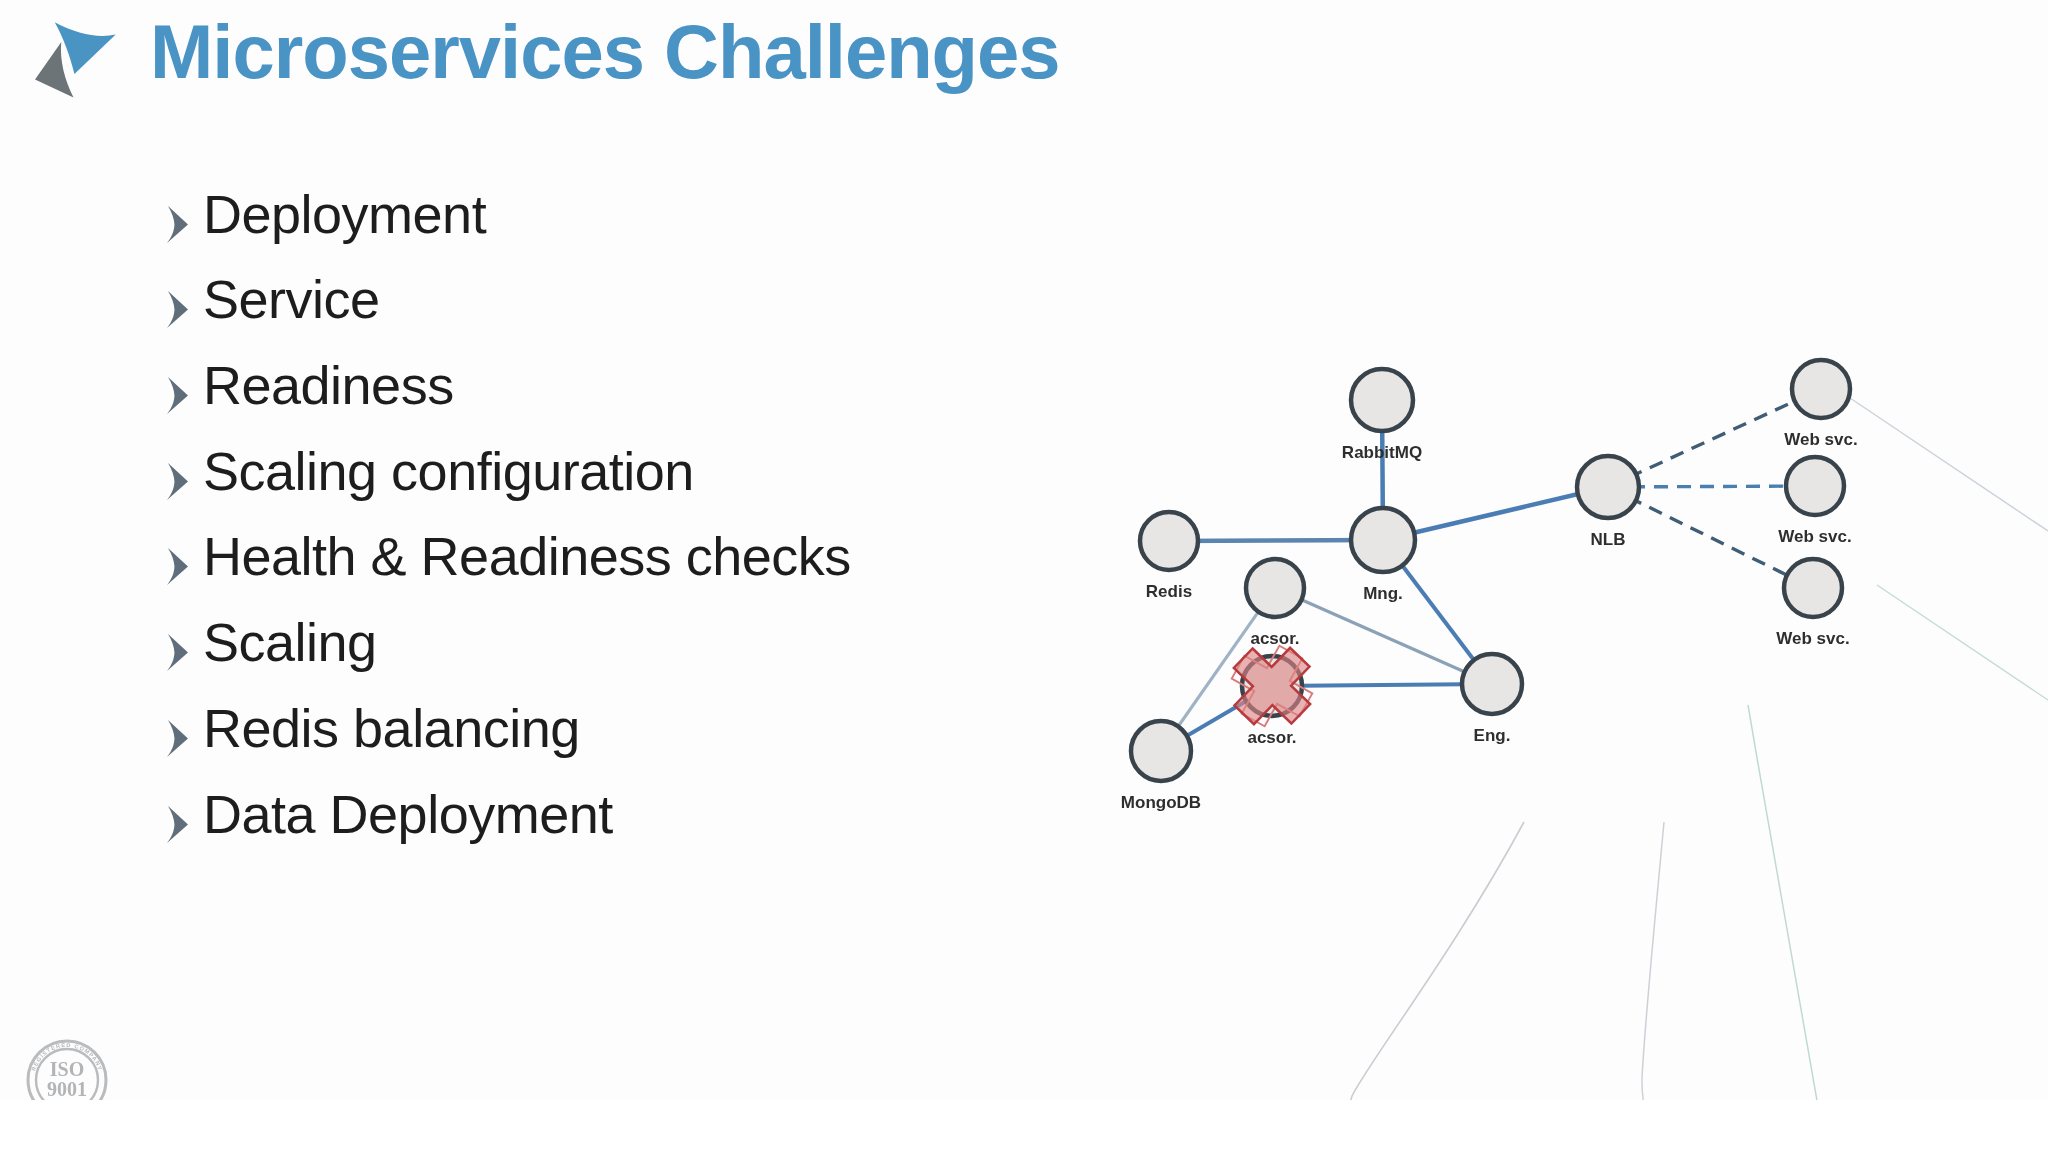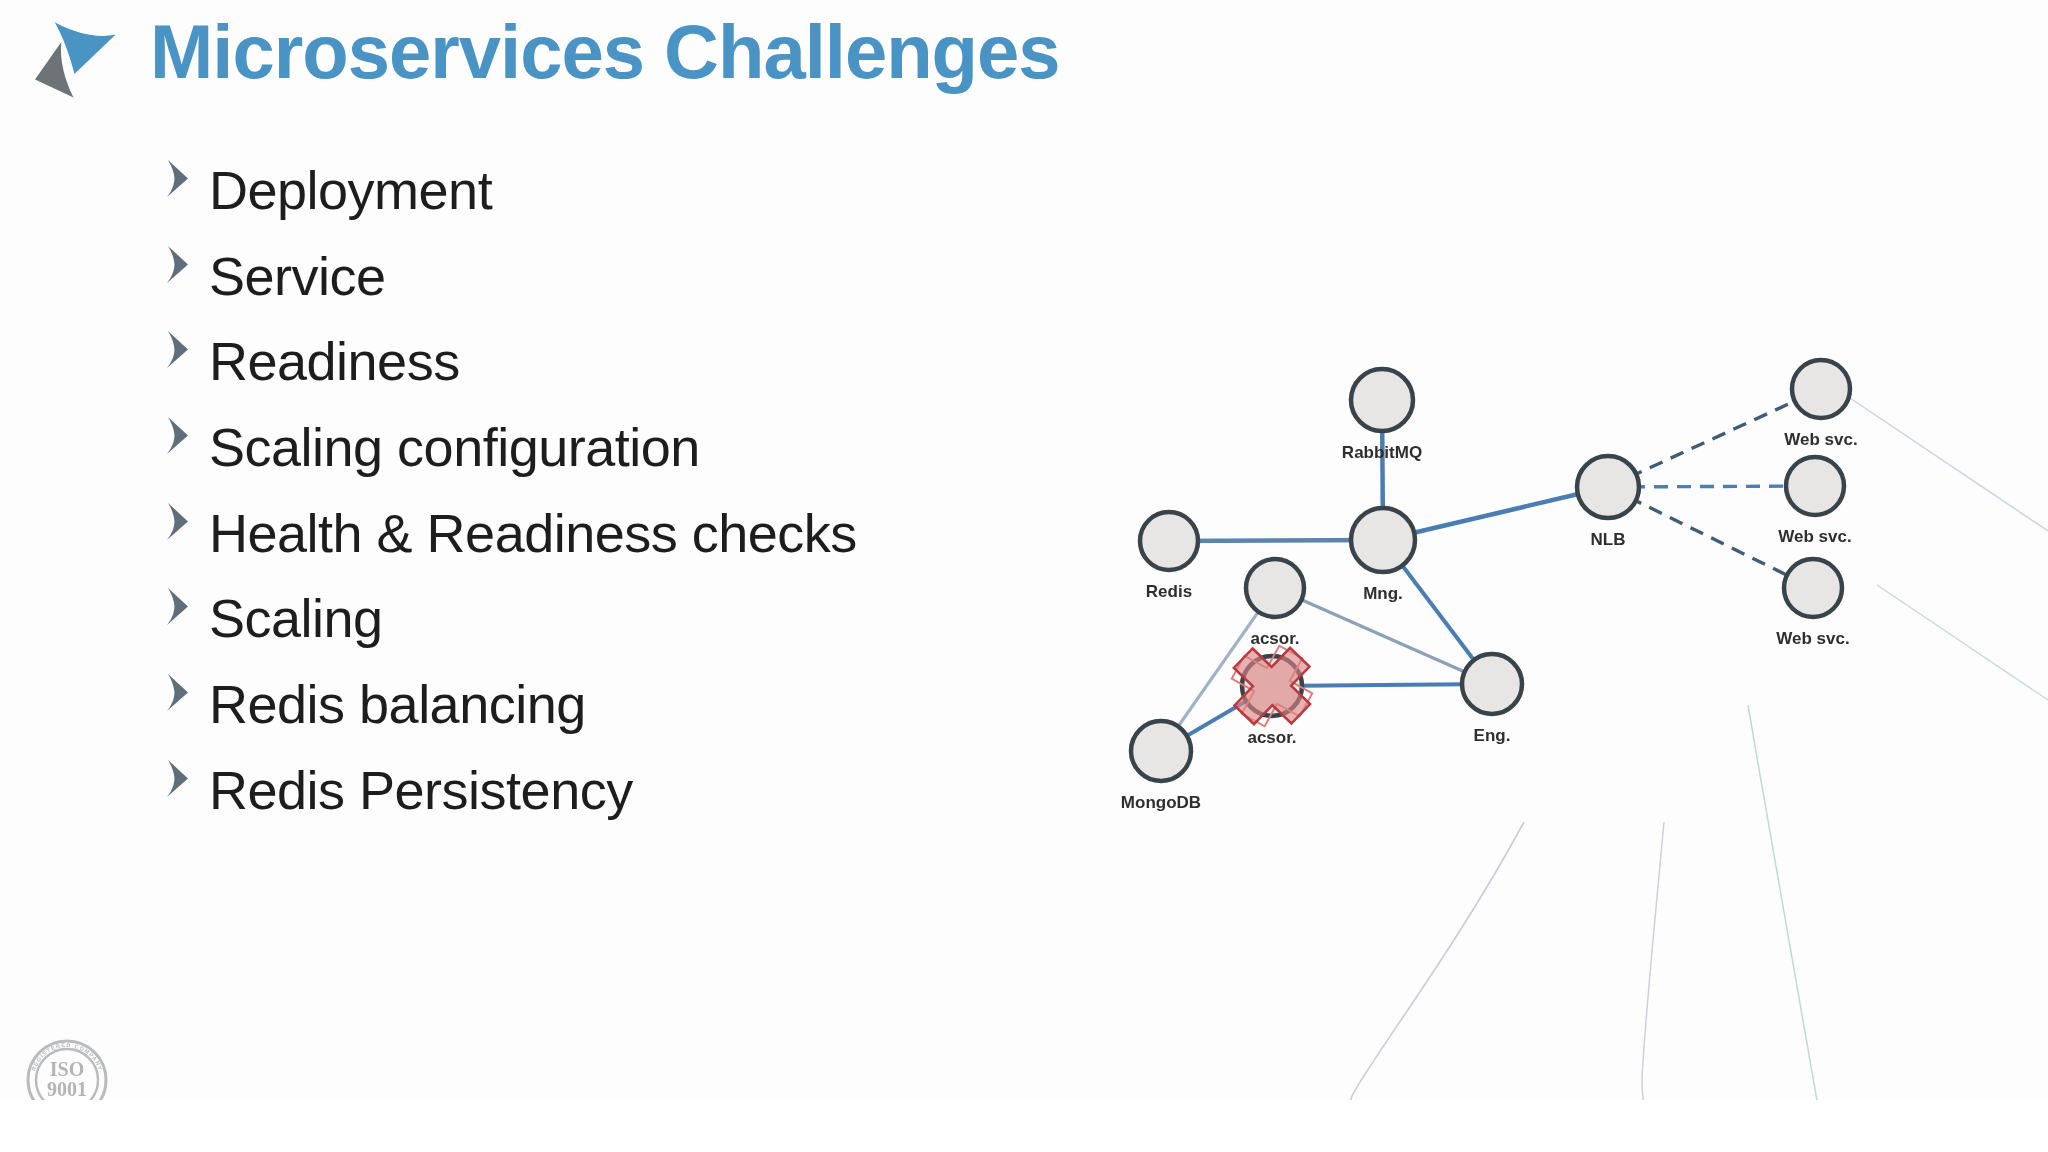--- a/index.html
+++ b/index.html
@@ -9,21 +9,21 @@
   }
   .brand{position:absolute;left:20px;top:6px;width:122px;height:104px;}
   .page-title{
     position:absolute;left:150px;top:8px;
     font-size:76px;font-weight:700;letter-spacing:-1px;white-space:nowrap;
     color:#4a93c5;
   }
   .challenges{
     position:absolute;left:166px;top:159px;margin:0;padding:0;list-style:none;
   }
-  .challenges li{display:flex;align-items:flex-start;height:85.7px;gap:20px;}
+  .challenges li{display:flex;align-items:flex-end;height:85.7px;gap:14px;}
   .bullet-ic{width:23px;height:40px;flex:none;}
   .challenge-label{
     font-size:54px;color:#1d1d1d;letter-spacing:-0.5px;white-space:nowrap;
   }
   #diagram-svg{position:absolute;left:0;top:0;}
   #diagram-svg text.node-label{
     font:700 17px "Liberation Sans",sans-serif;fill:#2e2e2e;text-anchor:middle;
   }
   .iso-badge{position:absolute;left:12px;top:1025px;width:110px;height:110px;}
   .iso-serif{font-family:"Liberation Serif",serif;font-weight:700;fill:#b2b4b6;text-anchor:middle;}
@@ -91,21 +91,21 @@
       <svg class="bullet-ic" viewBox="0 0 24 42" aria-hidden="true">
         <path d="M2,1 L23,20.5 L1,40 C6.5,33 8.6,26.5 8.8,20.5 C8.6,14.5 6,7.5 2,1 Z" fill="#5f6e7a"></path>
       </svg>
       <span class="challenge-label">Redis balancing</span>
     </li>
 
     <li>
       <svg class="bullet-ic" viewBox="0 0 24 42" aria-hidden="true">
         <path d="M2,1 L23,20.5 L1,40 C6.5,33 8.6,26.5 8.8,20.5 C8.6,14.5 6,7.5 2,1 Z" fill="#5f6e7a"></path>
       </svg>
-      <span class="challenge-label">Redis Persistency</span>
+      <span class="challenge-label">Data Deployment</span>
     </li>
   </ul>
 
   <svg id="diagram-svg" width="2048" height="1152" viewBox="0 0 2048 1152">
     <g>
       <path d="M1524,822 C1455,950 1370,1060 1352,1096 C1342,1127 1378,1146 1428,1152" stroke="#cfcad2" stroke-width="1.6" fill="none"></path>
       <path d="M1664,822 C1654,930 1645,1020 1642,1078 C1641,1122 1659,1144 1684,1152" stroke="#d0cfd6" stroke-width="1.5" fill="none"></path>
       <path d="M1748,705 C1775,865 1806,1030 1826,1152" stroke="#c2d8d4" stroke-width="1.5" fill="none"></path>
       <path d="M1850,398 L2048,531" stroke="#ccd3da" stroke-width="1.5" fill="none"></path>
       <path d="M1877,585 L2048,700" stroke="#c6dad8" stroke-width="1.4" fill="none"></path>

